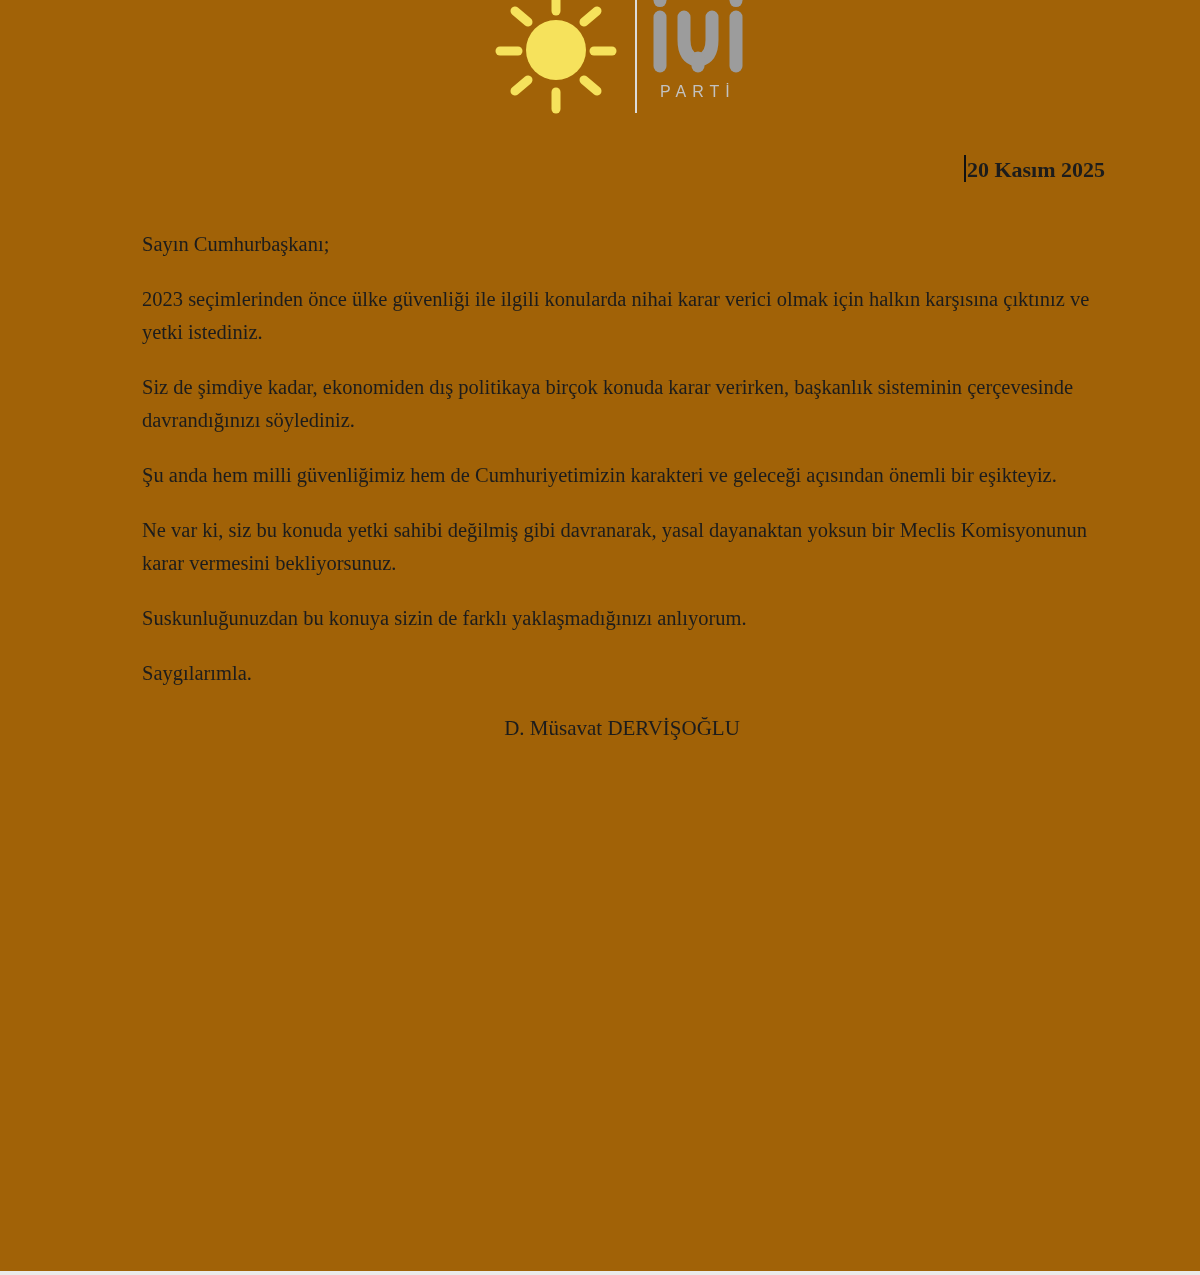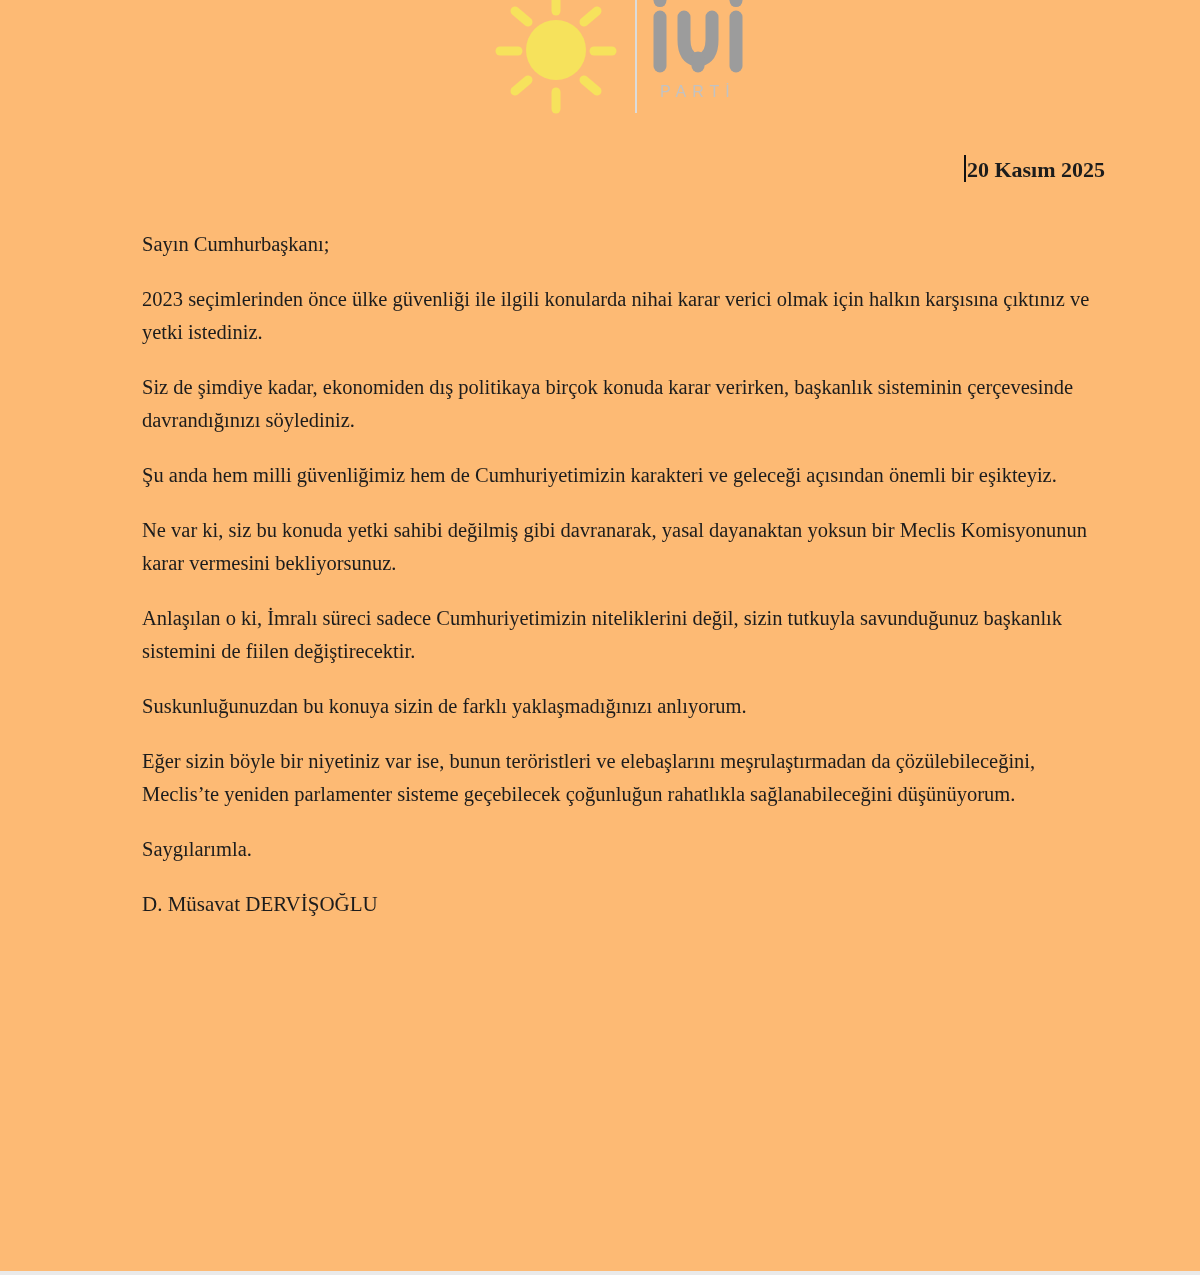--- a/index.html
+++ b/index.html
@@ -1,20 +1,20 @@
 <!DOCTYPE html>
 <html><head>
 <meta charset="utf-8">
 <style>
   html, body { margin: 0; padding: 0; background: #ffffff; }
   .page {
     position: relative;
     width: 1200px;
     height: 1275px;
-    background: #fdba74;
+    background: #a16207;
     overflow: hidden;
     font-family: "Liberation Serif", "DejaVu Serif", serif;
     color: #1c1c1c;
     border-bottom: 4px solid #eaeaea;
     box-sizing: border-box;
   }
 
   
   .logo-wrap {
     position: absolute;
@@ -49,21 +49,21 @@
     left: 142px;
     top: 228px;
     width: 958px;
     font-size: 20.5px;
     line-height: 33px;
     text-align: left;
   }
   .letter-body p { margin: 0 0 22px 0; }
 
   .signature {
-    text-align: left;
+    text-align: center;
     font-size: 21px;
     line-height: 33px;
     margin-right: -2px;
   }
 </style>
 </head>
 <body>
 
 <div class="page">
 
@@ -101,23 +101,21 @@
   <div class="date-row">
     <span class="caret"></span><span>20 Kasım 2025</span>
   </div>
 
   <main class="letter-body">
     <p>Sayın Cumhurbaşkanı;</p>
     <p>2023 seçimlerinden önce ülke güvenliği ile ilgili konularda nihai karar verici olmak için halkın karşısına çıktınız ve yetki istediniz.</p>
     <p>Siz de şimdiye kadar, ekonomiden dış politikaya birçok konuda karar verirken, başkanlık sisteminin çerçevesinde davrandığınızı söylediniz.</p>
     <p>Şu anda hem milli güvenliğimiz hem de Cumhuriyetimizin karakteri ve geleceği açısından önemli bir eşikteyiz.</p>
     <p>Ne var ki, siz bu konuda yetki sahibi değilmiş gibi davranarak, yasal dayanaktan yoksun bir Meclis Komisyonunun karar vermesini bekliyorsunuz.</p>
-    <p>Anlaşılan o ki, İmralı süreci sadece Cumhuriyetimizin niteliklerini değil, sizin tutkuyla savunduğunuz başkanlık sistemini de fiilen değiştirecektir.</p>
     <p>Suskunluğunuzdan bu konuya sizin de farklı yaklaşmadığınızı anlıyorum.</p>
-    <p>Eğer sizin böyle bir niyetiniz var ise, bunun teröristleri ve elebaşlarını meşrulaştırmadan da çözülebileceğini, Meclis’te yeniden parlamenter sisteme geçebilecek çoğunluğun rahatlıkla sağlanabileceğini düşünüyorum.</p>
     <p>Saygılarımla.</p>
 
     <div class="signature">
       <div>D. Müsavat DERVİŞOĞLU</div>
     </div>
   </main>
 
 </div>
 
 </body></html>

